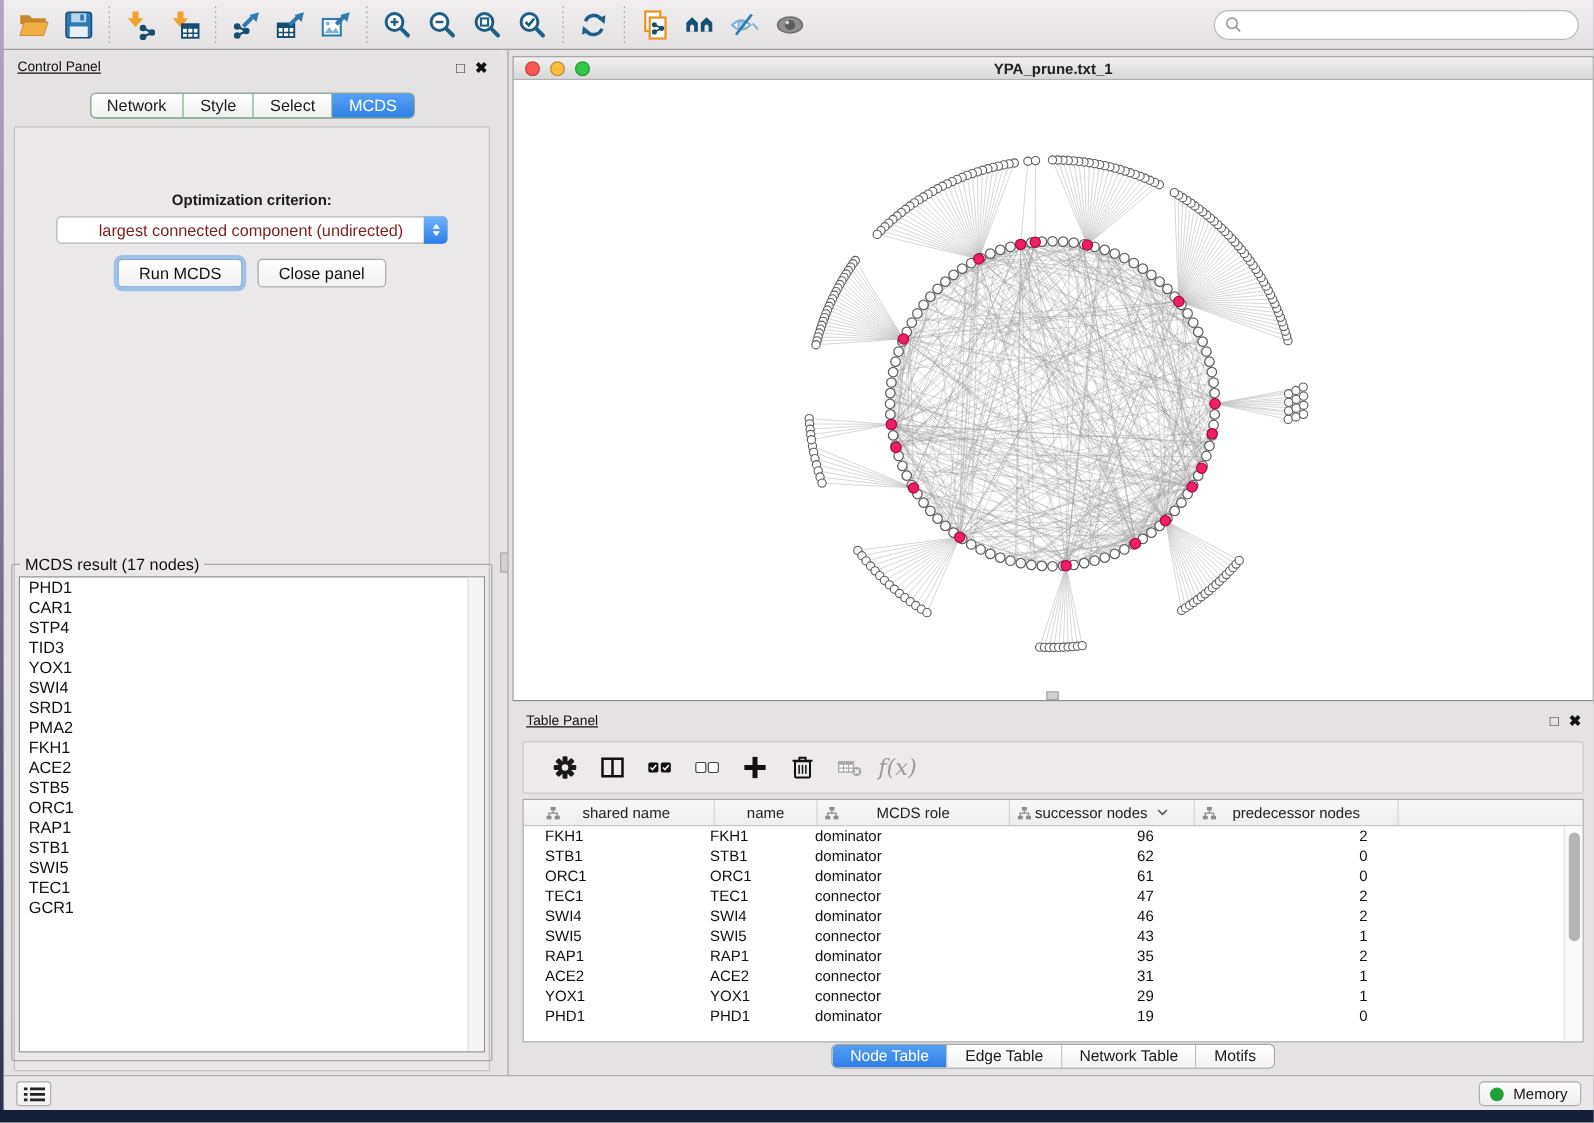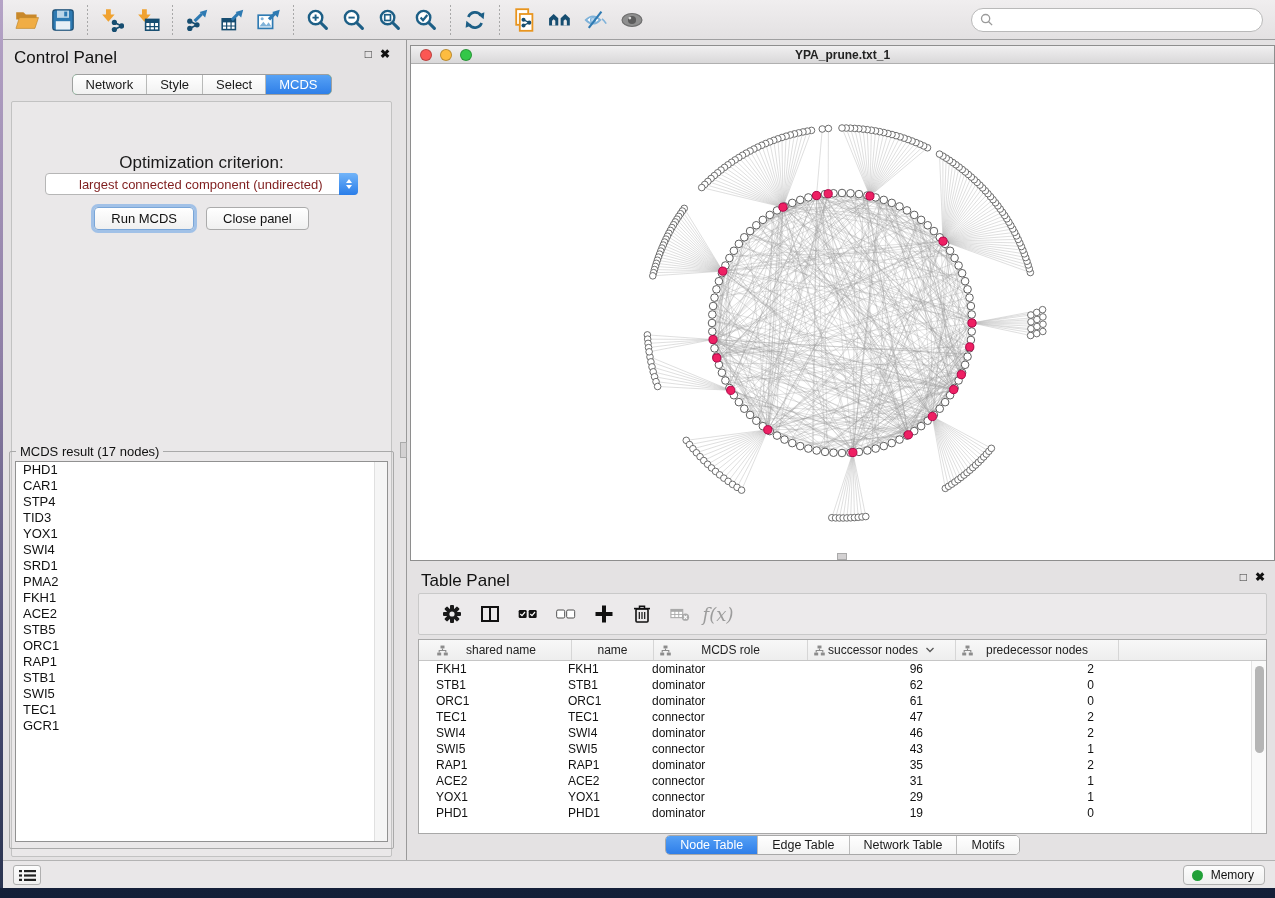--- a/index.html
+++ b/index.html
@@ -23,32 +23,32 @@
     background-image:linear-gradient(#a8a8a8 40%,transparent 40%); background-size:1px 4px; }
   .searchbox { position:absolute; right:12px; top:8px; width:292px; height:24px;
     background:#fff; border:1px solid #b9b9b9; border-radius:12px;
     display:flex; align-items:center; padding:0 8px; }
   .searchbox svg { width:14px; height:14px; flex:0 0 auto; }
   .searchbox input { border:none; outline:none; background:transparent; flex:1; font:13px "Liberation Sans",sans-serif; margin-left:5px; }
 
   
   .control-panel { position:absolute; left:0; top:40px; width:397px; height:820px; background:#e4e2e3; }
   .cp-header { position:absolute; left:0; top:0; width:100%; height:26px; }
-  .panel-title { position:absolute; left:11px; top:8px; font-size:17px; color:#111; }
+  .panel-title { position:absolute; left:11px; top:8px; font-size:11px; color:#111;text-decoration:underline; }
   .panel-float { position:absolute; right:28px; top:7px; font-size:12px; color:#333; cursor:default; }
   .panel-close { position:absolute; right:10px; top:7px; font-size:12px; font-weight:bold; color:#111; cursor:default; }
   .tab-box { position:absolute; left:8px; top:61px; width:381px; height:756px;
     border:1px solid #c2c2c2; background:#eae8e9; border-radius:2px; }
   .segm { position:absolute; top:34px; left:50%; transform:translateX(-50%);
     display:flex; height:21px; border:1px solid #9f9f9f; border-radius:5px; overflow:hidden; background:#22c55e; z-index:3; }
   .segm .seg { padding:0 13px; font-size:13px; line-height:19px; color:#1a1a1a;
     background:linear-gradient(#ffffff,#f1f1f1); border-right:1px solid #b9b9b9; }
   .segm .seg:last-child { border-right:none; }
   .segm .seg.active { background:linear-gradient(#57a2f5,#2f7fe8); color:#fff; }
-  .opt-label { position:absolute; top:113px; width:100%; text-align:center; font-size:17px; color:#1a1a1a; }
+  .opt-label { position:absolute; top:113px; width:100%; text-align:center; font-size:12px; color:#1a1a1a;font-weight:bold; }
   .selectbox { position:absolute; left:42px; top:133px; width:313px; height:22px; background:#fff;
     border:1px solid #b6b6b6; border-radius:4px; display:flex; align-items:center; }
   .selectbox .sel-txt { flex:1; font-size:13px; padding-left:9px; color:#7f1d1d; white-space:nowrap; overflow:hidden;margin-left:24px; }
   .selectbox .stepper { width:19px; height:22px; margin-right:-1px; border-radius:0 4px 4px 0;
     background:linear-gradient(#72b4f9,#2a7de9); display:flex; flex-direction:column; align-items:center; justify-content:center; gap:2px; }
   .stepper i { width:0; height:0; border-left:3.5px solid transparent; border-right:3.5px solid transparent; display:block; }
   .stepper .up { border-bottom:4px solid #fff; }
   .stepper .dn { border-top:4px solid #fff; }
   .btn-row { position:absolute; top:167px; width:100%; display:flex; justify-content:center; gap:12px; }
   .mac-btn { height:23px; padding:0 16px; font-size:13px; color:#111; background:linear-gradient(#ffffff,#f0f0f0);

